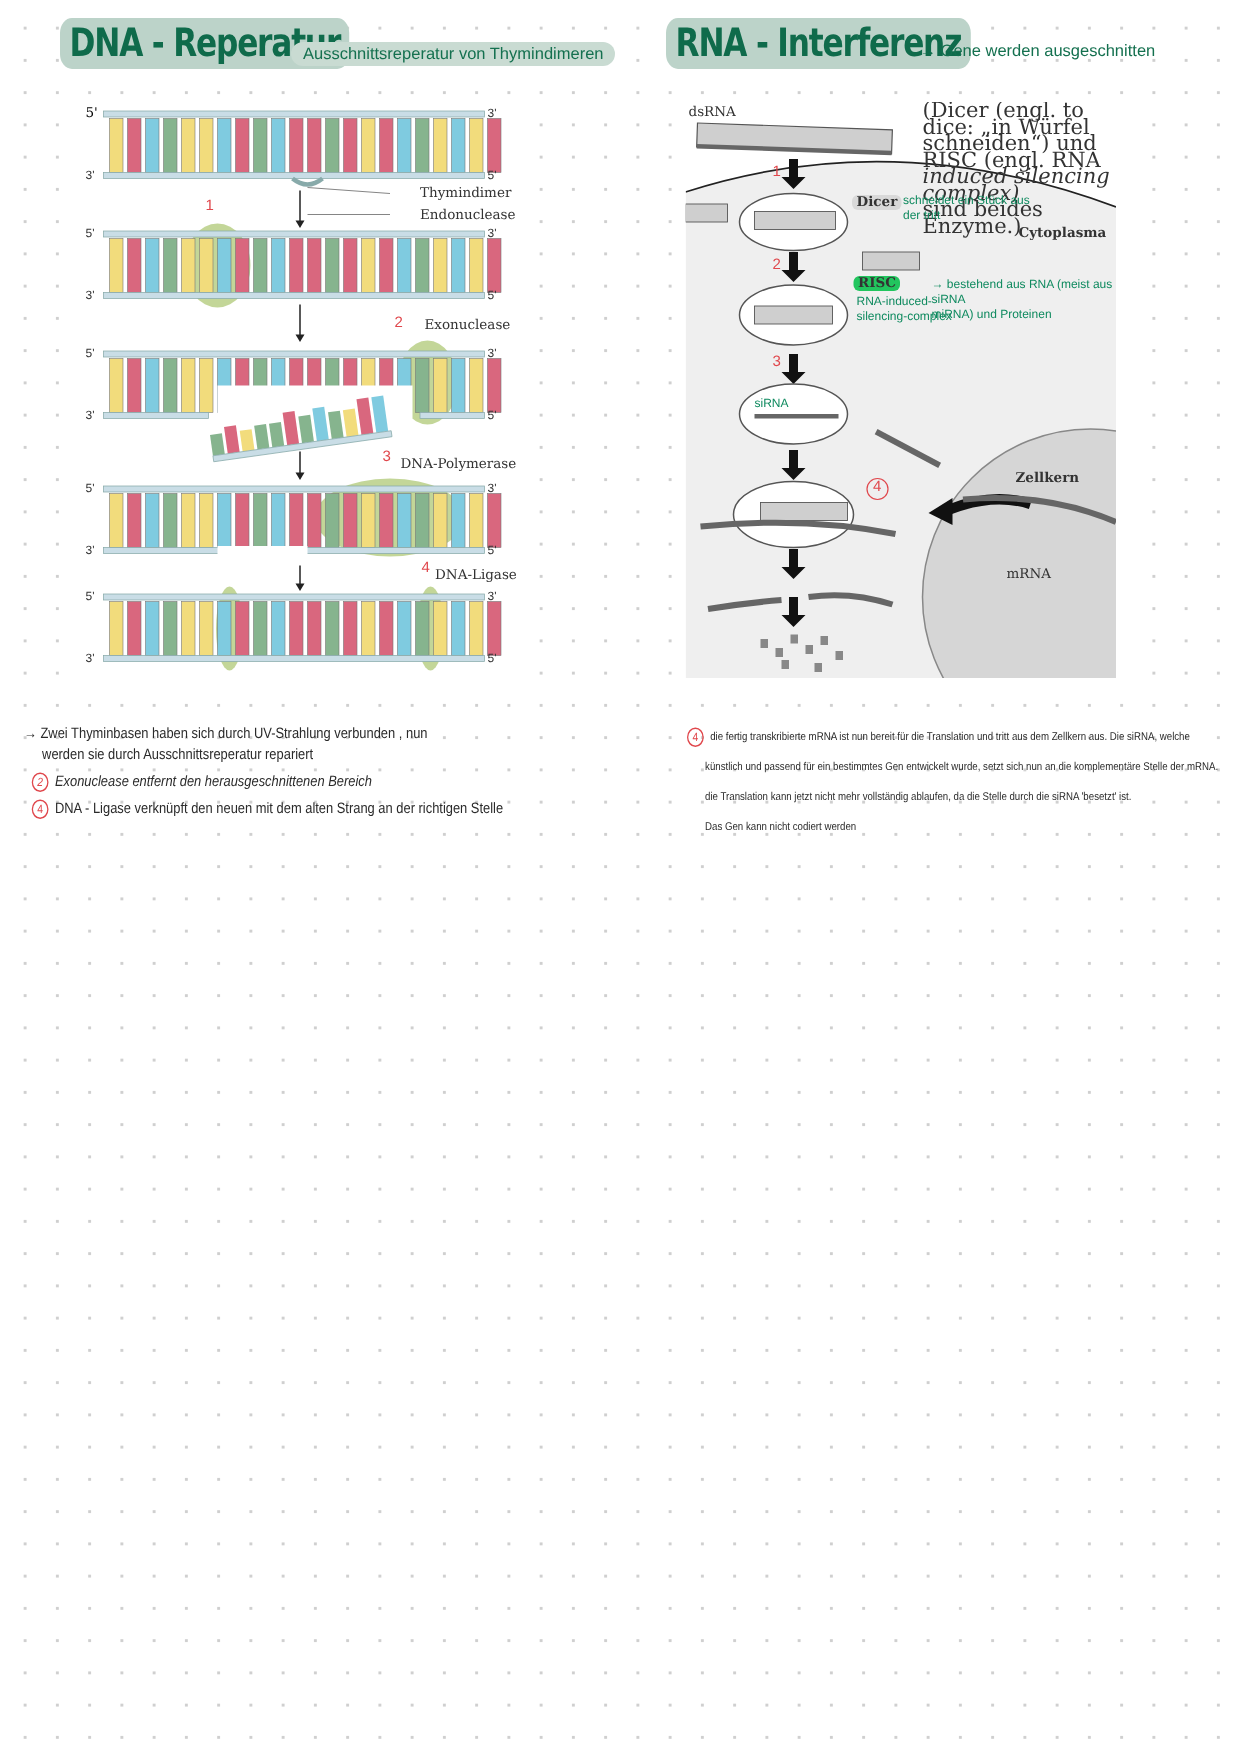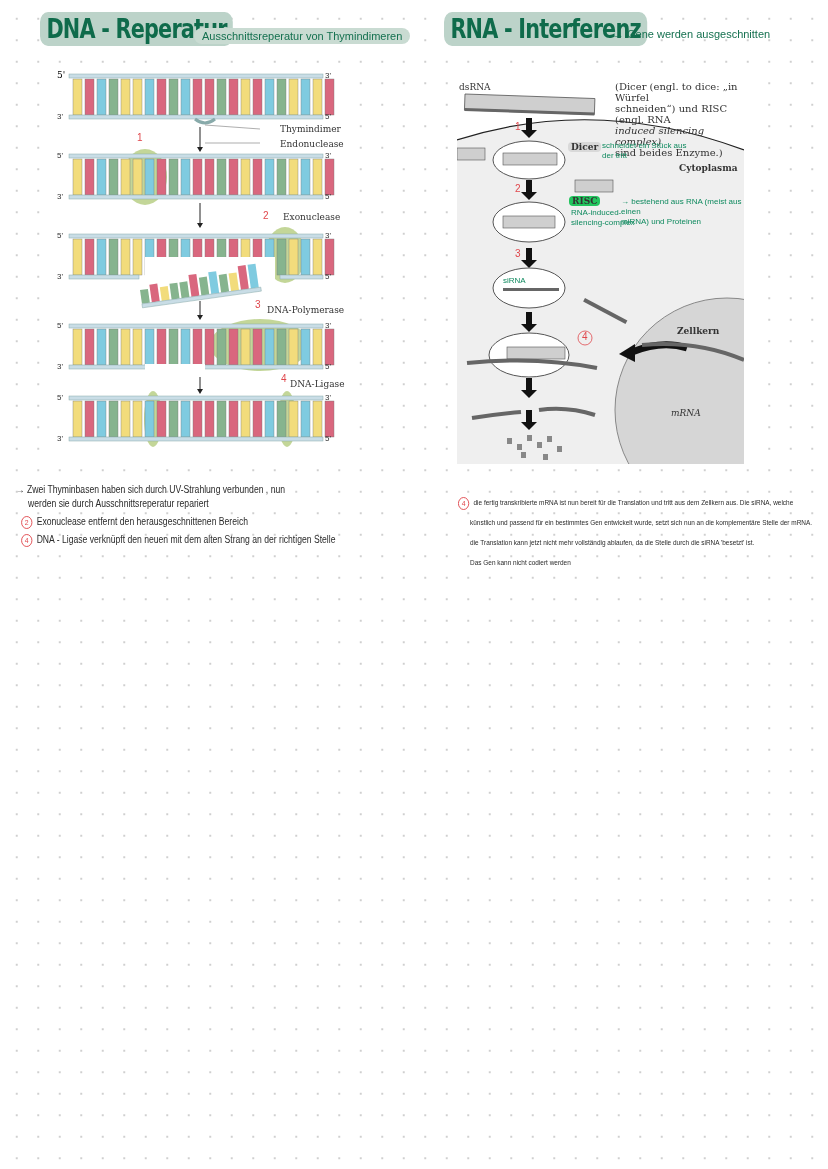--- a/index.html
+++ b/index.html
@@ -161,21 +161,21 @@
   <span class="abs diagram-label" style="left:225px;top:74px;">Endonuclease</span>
   <span class="abs redn" style="left:82px;top:67px;">1</span>
   <span class="abs redn" style="left:208px;top:145px;">2</span>
   <span class="abs diagram-label" style="left:228px;top:147px;">Exonuclease</span>
   <span class="abs redn" style="left:200px;top:234px;">3</span>
   <span class="abs diagram-label" style="left:212px;top:240px;">DNA-Polymerase</span>
   <span class="abs redn" style="left:226px;top:308px;">4</span>
   <span class="abs diagram-label" style="left:235px;top:314px;">DNA-Ligase</span>
 </div>
 
-<div class="abs" style="left:457px;top:68px;width:304px;height:384px;background:#fff;overflow:hidden;margin-top:12px;">
+<div class="abs" style="left:457px;top:68px;width:304px;height:384px;background:#fff;overflow:hidden;">
   <svg width="287" height="384" viewBox="0 0 287 384" style="position:absolute;left:0;top:0;">
     <path d="M0 60 Q140 15 287 70 L287 384 L0 384 Z" fill="#efefef"></path>
     <path d="M0 60 Q140 15 287 70" fill="none" stroke="#222" stroke-width="1.2"></path>
     <circle cx="270" cy="330" r="112" fill="#d6d6d6" stroke="#888" stroke-width="1"></circle>
 
     <g transform="translate(8,14) rotate(2)">
       <rect x="0" y="0" width="130" height="16" fill="#cfcfcf" stroke="#555" stroke-width="0.8"></rect>
       <rect x="0" y="14" width="130" height="3" fill="#666"></rect>
     </g>
 
@@ -222,62 +222,62 @@
         <rect x="80" y="362" width="5" height="6"></rect>
       <rect x="90" y="356" width="5" height="6"></rect>
         <rect x="100" y="366" width="5" height="6"></rect>
       <rect x="64" y="372" width="5" height="6"></rect>
         <rect x="86" y="374" width="5" height="6"></rect>
     </g>
     <circle cx="128" cy="258" r="7" fill="none" stroke="#e0474c" stroke-width="0.8"></circle>
   </svg>
 
   <span class="abs diagram-label" style="left:2px;top:2px;">dsRNA</span>
-  <div class="abs diagram-label" style="left:158px;top:1px;width:130px;line-height:11px;font-size:10px;">
+  <div class="abs diagram-label" style="left:158px;top:1px;width:130px;line-height:11px;font-size:14px;">
     <div>(Dicer (engl. to dice: „in Würfel</div>
     <div>schneiden“) und RISC (engl. RNA</div>
     <div style="font-style:italic;">induced silencing complex)</div>
     <div>sind beides Enzyme.)</div>
   </div>
   <span class="abs redn" style="left:58px;top:41px;">1</span>
   <span class="abs diagram-label" style="left:111px;top:62px;background:#d9d9d9;padding:0 3px;border-radius:4px;font-weight:bold;">Dicer</span>
   <div class="abs green-note" style="left:145px;top:61px;">
     <div>schneidet ein Stück aus</div>
     <div>der tritt</div>
   </div>
   <span class="abs diagram-label" style="left:222px;top:83px;font-weight:bold;">Cytoplasma</span>
   <span class="abs redn" style="left:58px;top:103px;">2</span>
   <span class="abs diagram-label" style="left:112px;top:116px;background:#22c55e;padding:0 3px;border-radius:4px;font-weight:bold;">RISC</span>
   <div class="abs green-note" style="left:114px;top:128px;">
     <div>RNA-induced-</div>
     <div>silencing-complex</div>
   </div>
   <div class="abs green-note" style="left:164px;top:117px;">
-    <div>→ bestehend aus RNA (meist aus einen</div>
+    <div>→ bestehend aus RNA (meist aus siRNA</div>
     <div>miRNA) und Proteinen</div>
   </div>
   <span class="abs redn" style="left:58px;top:168px;">3</span>
   <span class="abs green-note" style="left:46px;top:196px;">siRNA</span>
   <span class="abs redn" style="left:125px;top:251px;">4</span>
   <span class="abs diagram-label" style="left:220px;top:246px;font-weight:bold;">Zellkern</span>
-  <span class="abs diagram-label" style="left:214px;top:328px;font-style:italic;">mRNA</span>
+  <span class="abs diagram-label" style="left:214px;top:310px;">mRNA</span>
 </div>
 
 <div class="abs" style="left:16px;top:483px;width:400px;">
   <div class="note">→ Zwei Thyminbasen haben sich durch UV-Strahlung verbunden , nun</div>
   <div class="note" style="padding-left:14px;">werden sie durch Ausschnittsreperatur repariert</div>
 
-  <div style="margin-top:4px;">
+  <div style="margin-top:4px;font-style:italic;">
     <div class="note" style="padding-left:6px;"><span class="num">2</span><span>Exonuclease entfernt den herausgeschnittenen Bereich</span></div>
   </div>
   <div style="margin-top:4px;">
     <div class="note" style="padding-left:6px;"><span class="num">4</span><span>DNA - Ligase verknüpft den neuen mit dem alten Strang an der richtigen Stelle</span></div>
   </div>
 </div>
 
 <div class="abs" style="left:458px;top:478px;width:360px;">
-  <div style="margin-top:18px;">
+  <div style="margin-top:6px;">
     <div class="note" style="font-size:7.5px;"><span class="num">4</span><span>die fertig transkribierte mRNA ist nun bereit für die Translation und tritt aus dem Zellkern aus. Die siRNA, welche</span></div>
     <div class="note" style="font-size:7.5px;padding-left:14px;margin-top:6px;">künstlich und passend für ein bestimmtes Gen entwickelt wurde, setzt sich nun an die komplementäre Stelle der mRNA.</div>
     <div class="note" style="font-size:7.5px;padding-left:14px;margin-top:6px;">die Translation kann jetzt nicht mehr vollständig ablaufen, da die Stelle durch die siRNA 'besetzt' ist.</div>
     <div class="note" style="font-size:7.5px;padding-left:14px;margin-top:6px;">Das Gen kann nicht codiert werden</div>
   </div>
 </div>
 
 </body></html>

